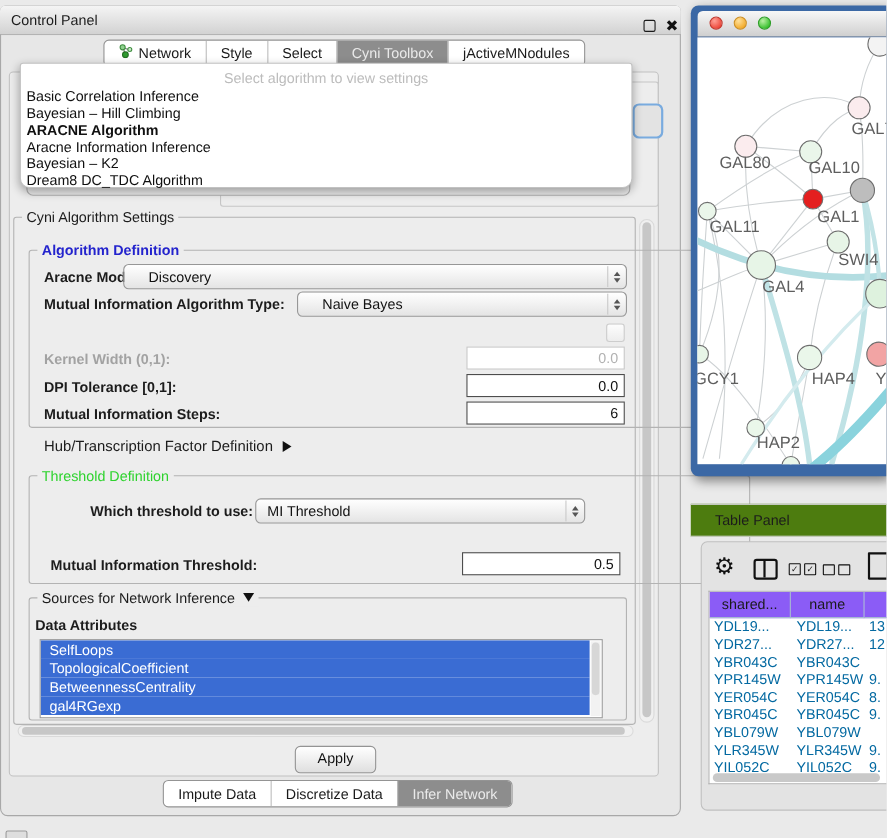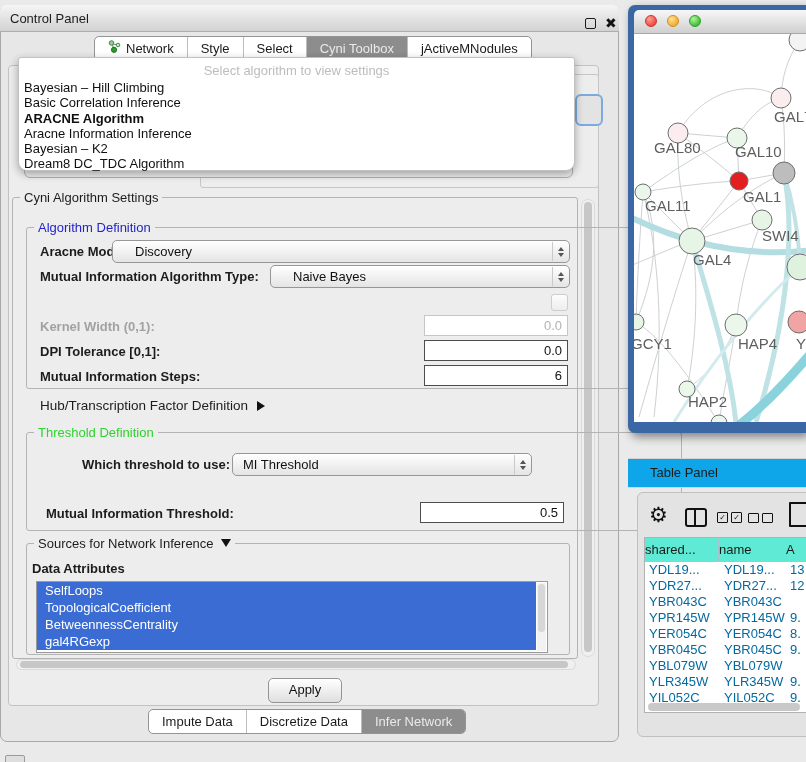--- a/index.html
+++ b/index.html
@@ -90,37 +90,37 @@
       border-radius:7px 0 0 7px;box-shadow:3px 4px 10px rgba(0,0,0,.45);}
   .net-titlebar{position:absolute;left:6px;top:5px;width:172px;height:24px;
       background:linear-gradient(#f7f7f7,#cfcfcf);border-radius:5px 0 0 0;border-bottom:1px solid #a9a9a9;box-sizing:border-box;}
   .light{position:absolute;top:5px;width:12px;height:12px;border-radius:50%;box-sizing:border-box;}
   .light.red{left:11px;background:radial-gradient(circle at 35% 30%,#ffa095,#ee4b3e 72%);border:1px solid #c2382e;}
   .light.yellow{left:33px;background:radial-gradient(circle at 35% 30%,#ffe09a,#f3ad2f 72%);border:1px solid #cd8f22;}
   .light.green{left:55px;background:radial-gradient(circle at 35% 30%,#b9f0a3,#3cc232 72%);border:1px solid #2f9e29;}
   .net-canvas{position:absolute;left:6px;top:29px;width:172px;height:388px;background:#fff;}
 
   
-  .tp-title{position:absolute;left:628px;top:458px;width:178px;height:30px;background:#0ea5e9;
+  .tp-title{position:absolute;left:628px;top:458px;width:178px;height:30px;background:#4d7c0f;
       border-top:1px solid #d2d2d2;border-bottom:1px solid #d6d6d6;box-sizing:border-box;}
   .tp-title span{position:absolute;left:22px;line-height:28px;font-size:13px;color:#1c1c1c;}
   .tp-panel{position:absolute;left:637px;top:492px;width:178px;height:245px;background:#e3e3e3;
       border:1px solid #c0c0c0;border-radius:6px;box-sizing:border-box;}
   .gear{position:absolute;left:649px;top:503px;font-size:21px;color:#111;font-family:"DejaVu Sans",sans-serif;}
   .colicon{position:absolute;left:685px;top:508px;width:18px;height:15px;border:2px solid #111;border-radius:3px;}
   .colicon span{position:absolute;left:7px;top:0;width:2px;height:15px;background:#111;}
   .cbx{position:absolute;width:9px;height:9px;border:1.6px solid #111;border-radius:1px;font-size:8px;
       line-height:9px;text-align:center;color:#111;font-weight:bold;}
   .pageicon{position:absolute;left:789px;top:502px;width:15px;height:21px;border:2px solid #111;border-radius:1px;background:#e3e3e3;}
 
   .tbl-wrap{position:absolute;left:644px;top:537px;width:170px;height:176px;background:#fff;
       border:1px solid #b2b2b2;border-right:none;overflow:hidden;box-sizing:border-box;}
   .tbl-head{display:flex;height:24px;}
-  .th{background:#5eead4;border-right:1px solid #a9c4ce;border-bottom:1px solid #a9c4ce;
-      font-size:13px;text-align:left;line-height:23px;box-sizing:border-box;color:#1a1a1a;flex:none;}
+  .th{background:#8b5cf6;border-right:1px solid #a9c4ce;border-bottom:1px solid #a9c4ce;
+      font-size:13px;text-align:center;line-height:23px;box-sizing:border-box;color:#1a1a1a;flex:none;}
   .trow{display:flex;height:16px;}
   .td{font-size:13px;line-height:16px;white-space:nowrap;box-sizing:border-box;flex:none;color:#0369a1;}
   .td.c1{padding-left:4px;}
   .td.c2{padding-left:5px;}
   .td.c3{padding-left:4px;}
   .tbl-scroll{position:absolute;left:2px;top:164px;width:158px;height:10px;background:#fff;}
   .tbl-thumb{position:absolute;left:1px;top:1px;width:152px;height:8px;background:#c9c9c9;border-radius:5px;}
 
   svg text{font-family:"Liberation Sans","DejaVu Sans",sans-serif;}
 </style>
@@ -152,38 +152,38 @@
 
   <div class="panelA"></div>
 
   <div class="frag-grp"></div>
   <div class="frag-combo"></div>
   <div class="frag-under"></div>
 
   <div class="dropdown">
     <div class="dd-prompt">Select algorithm to view settings</div>
     <div id="dd-items">
+        <div class="dd-item">Basic Correlation Inference</div>
         <div class="dd-item">Bayesian – Hill Climbing</div>
-        <div class="dd-item">Basic Correlation Inference</div>
         <div class="dd-item bold">ARACNE Algorithm</div>
         <div class="dd-item">Aracne Information Inference</div>
         <div class="dd-item">Bayesian – K2</div>
         <div class="dd-item">Dream8 DC_TDC Algorithm</div>
       </div>
   </div>
 
   <div class="grp" style="left:12px;top:197px;width:566px;height:462px;">
     <span class="grp-title">Cyni Algorithm Settings</span>
   </div>
 
   <div class="scrollbar" style="left:581px;top:199px;width:14px;height:458px;">
     <span class="s-thumb" style="left:2px;top:2px;width:8px;height:450px;"></span>
   </div>
 
-  <div class="grp" style="left:26px;top:227px;width:618px;height:162px;">
+  <div class="grp" style="left:26px;top:227px;width:618px;height:162px;font-weight:bold;">
     <span class="grp-title t-blue">Algorithm Definition</span>
   </div>
 
   <span class="lbl" style="left:40px;top:244px;">Aracne Mode:</span>
   <div class="combo" style="left:112px;top:240px;width:458px;">
     <span class="ctext">Discovery</span>
     <span class="spin">
         <span class="tri-up"></span>
         <span class="tri-dn"></span>
       </span>

